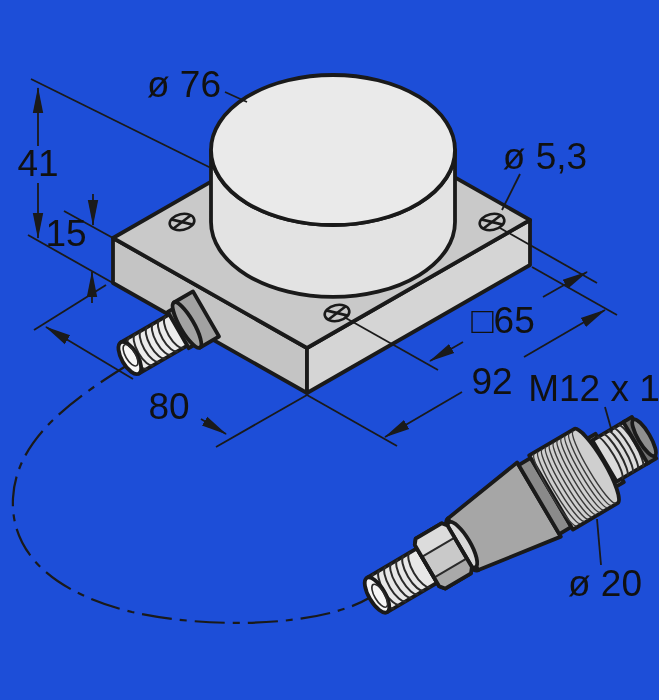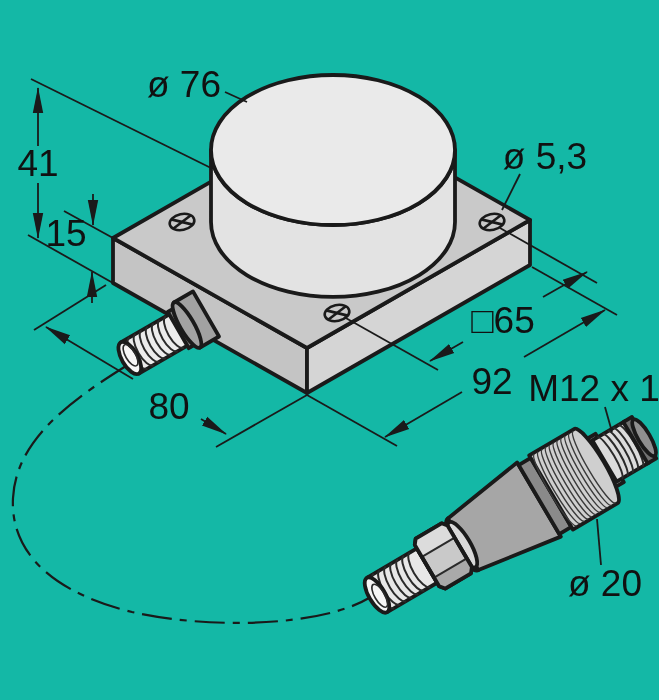--- a/index.html
+++ b/index.html
@@ -1,16 +1,16 @@
 <!DOCTYPE html>
 <html><head>
 <meta charset="utf-8">
 <style>
   html,body{margin:0;padding:0;background:#ffffff;}
-  .stage{position:relative;width:659px;height:700px;background:#14b8a6;overflow:hidden;
+  .stage{position:relative;width:659px;height:700px;background:#1d4ed8;overflow:hidden;
          font-family:"Liberation Sans", sans-serif;}
   svg text{font-family:"Liberation Sans","DejaVu Sans",sans-serif;
            font-size:37px;fill:#111;}
   .outline{stroke:#1a1a1a;stroke-width:3.8;stroke-linejoin:round;stroke-linecap:round;}
   .thin{stroke:#1a1a1a;stroke-width:1.8;fill:none;}
   .thread{stroke:#2a2a2a;stroke-width:2;fill:none;}
   .knurl{stroke:#3a3a3a;stroke-width:1.4;fill:none;}
   .holeline{stroke:#1a1a1a;stroke-width:2.6;fill:none;}
   .cable{stroke:#1a1a1a;stroke-width:2.2;fill:none;stroke-dasharray:30 8 7 8;}
 </style>

